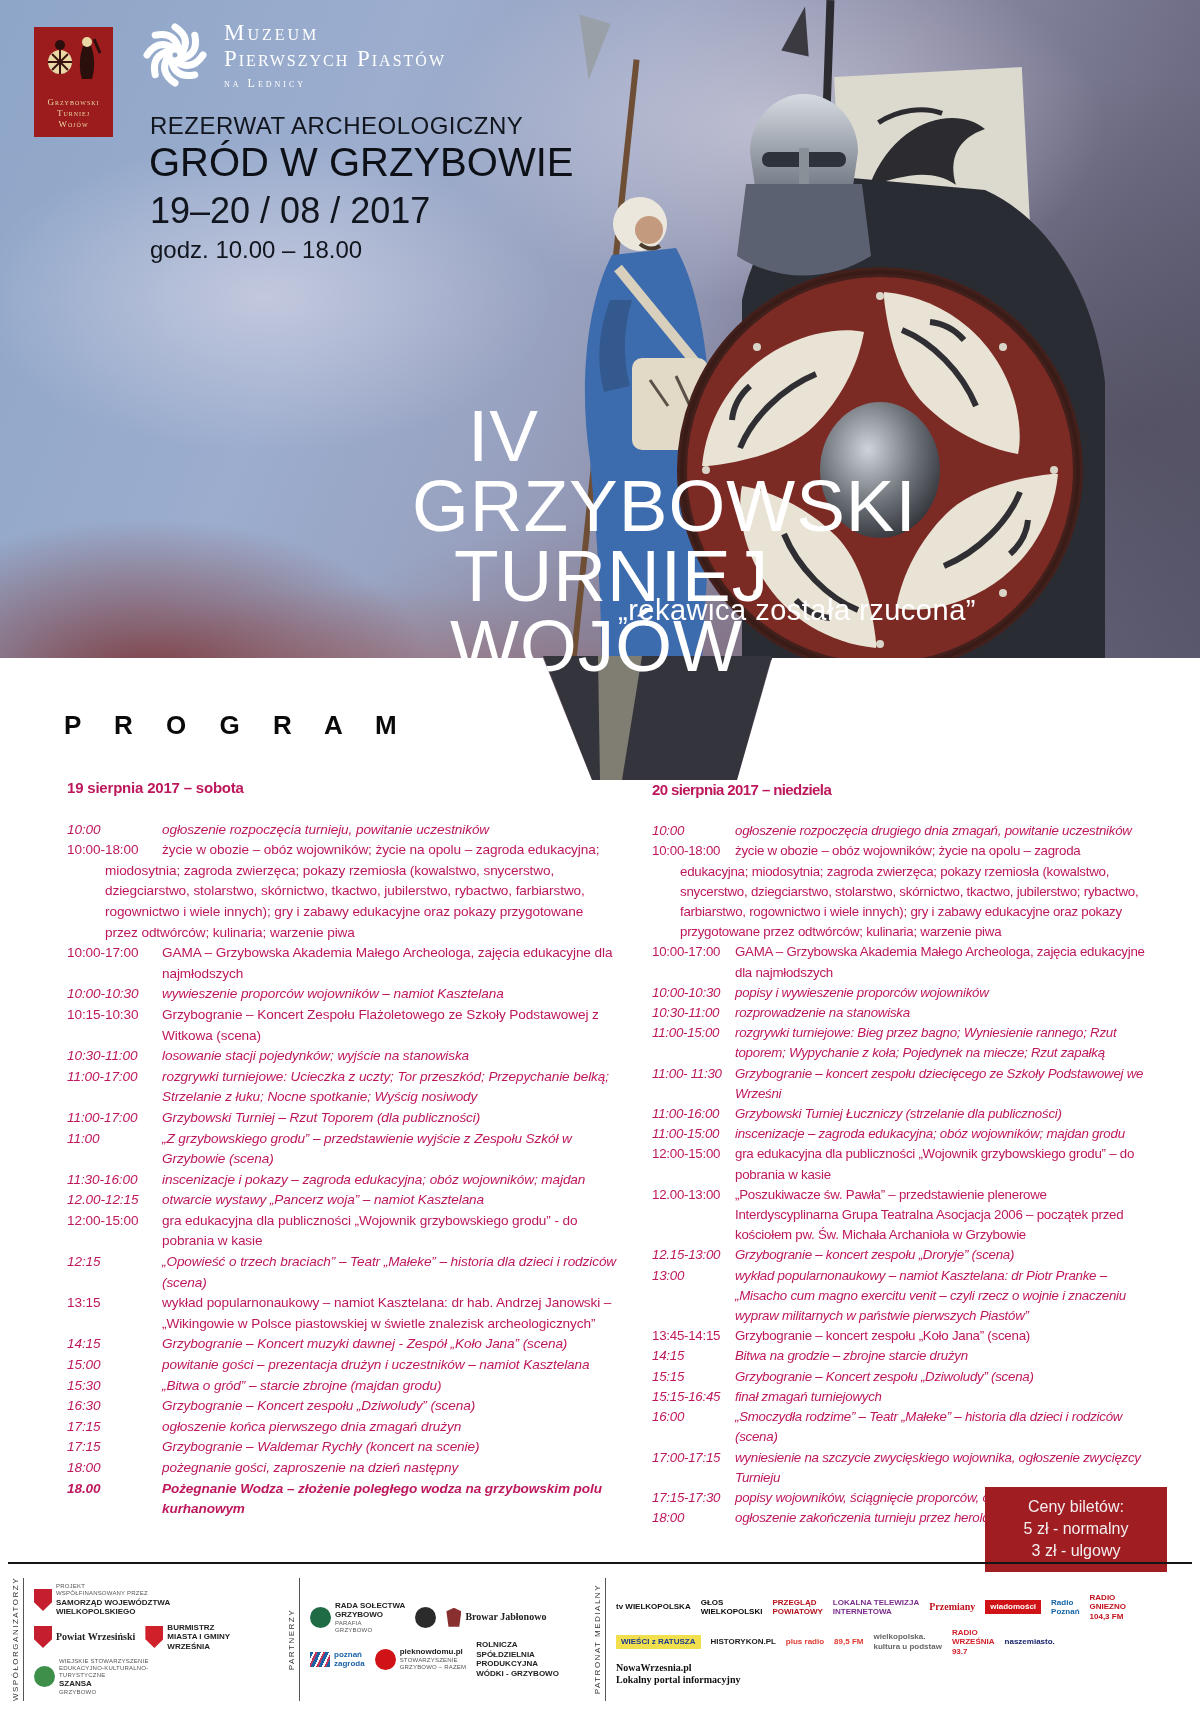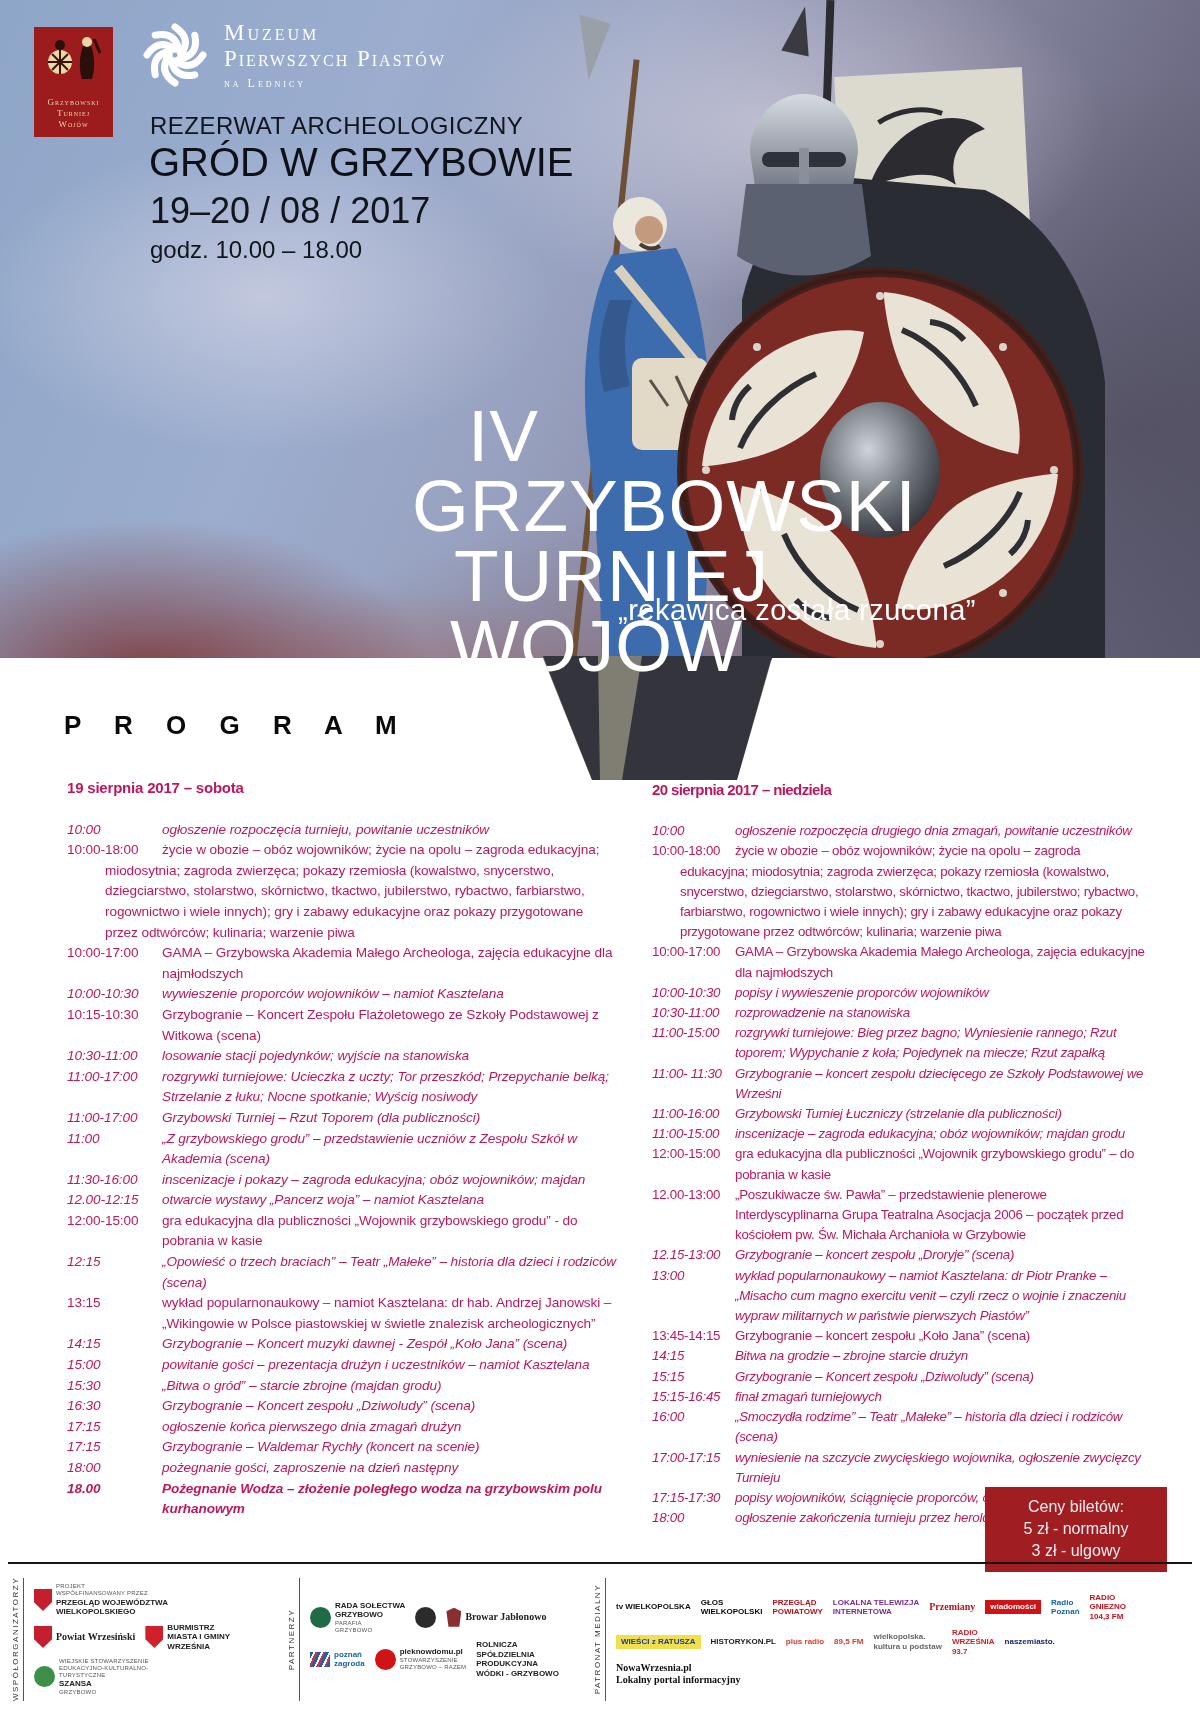--- a/index.html
+++ b/index.html
@@ -215,21 +215,21 @@
     <h3 class="day-date">19 sierpnia 2017 – sobota</h3>
     <div>
         <p class="prow it"><span class="ptime">10:00</span><span class="pdesc">ogłoszenie rozpoczęcia turnieju, powitanie uczestników</span></p>
         <p class="prow hang-sm"><span class="ptime">10:00-18:00</span><span class="pdesc">życie w obozie – obóz wojowników; życie na opolu – zagroda edukacyjna; miodosytnia; zagroda zwierzęca; pokazy rzemiosła (kowalstwo, snycerstwo, dziegciarstwo, stolarstwo, skórnictwo, tkactwo, jubilerstwo, rybactwo, farbiarstwo, rogownictwo i wiele innych); gry i zabawy edukacyjne oraz pokazy przygotowane przez odtwórców; kulinaria; warzenie piwa</span></p>
         <p class="prow"><span class="ptime">10:00-17:00</span><span class="pdesc">GAMA – Grzybowska Akademia Małego Archeologa, zajęcia edukacyjne dla najmłodszych</span></p>
         <p class="prow it"><span class="ptime">10:00-10:30</span><span class="pdesc">wywieszenie proporców wojowników – namiot Kasztelana</span></p>
         <p class="prow"><span class="ptime">10:15-10:30</span><span class="pdesc">Grzybogranie – Koncert Zespołu Flażoletowego ze Szkoły Podstawowej z Witkowa (scena)</span></p>
         <p class="prow it"><span class="ptime">10:30-11:00</span><span class="pdesc">losowanie stacji pojedynków; wyjście na stanowiska</span></p>
         <p class="prow it"><span class="ptime">11:00-17:00</span><span class="pdesc">rozgrywki turniejowe: Ucieczka z uczty; Tor przeszkód; Przepychanie belką; Strzelanie z łuku; Nocne spotkanie; Wyścig nosiwody</span></p>
         <p class="prow it"><span class="ptime">11:00-17:00</span><span class="pdesc">Grzybowski Turniej – Rzut Toporem  (dla publiczności)</span></p>
-        <p class="prow it"><span class="ptime">11:00</span><span class="pdesc">„Z grzybowskiego grodu” – przedstawienie uczniów z Zespołu Szkół w Akademia (scena)</span></p>
+        <p class="prow it"><span class="ptime">11:00</span><span class="pdesc">„Z grzybowskiego grodu” – przedstawienie wyjście z Zespołu Szkół w Grzybowie (scena)</span></p>
         <p class="prow it"><span class="ptime">11:30-16:00</span><span class="pdesc">inscenizacje i pokazy – zagroda edukacyjna; obóz wojowników; majdan</span></p>
         <p class="prow it"><span class="ptime">12.00-12:15</span><span class="pdesc">otwarcie wystawy „Pancerz woja” – namiot Kasztelana</span></p>
         <p class="prow"><span class="ptime">12:00-15:00</span><span class="pdesc">gra edukacyjna dla publiczności „Wojownik grzybowskiego grodu” - do pobrania w kasie</span></p>
         <p class="prow it"><span class="ptime">12:15</span><span class="pdesc">„Opowieść o trzech braciach” – Teatr „Małeke” – historia dla dzieci i rodziców (scena)</span></p>
         <p class="prow"><span class="ptime">13:15</span><span class="pdesc">wykład popularnonaukowy – namiot Kasztelana: dr hab. Andrzej Janowski – „Wikingowie w Polsce piastowskiej w świetle znalezisk archeologicznych”</span></p>
         <p class="prow it"><span class="ptime">14:15</span><span class="pdesc">Grzybogranie – Koncert muzyki dawnej - Zespół „Koło Jana” (scena)</span></p>
         <p class="prow it"><span class="ptime">15:00</span><span class="pdesc">powitanie gości – prezentacja drużyn i uczestników – namiot Kasztelana</span></p>
         <p class="prow it"><span class="ptime">15:30</span><span class="pdesc">„Bitwa o gród” – starcie zbrojne (majdan grodu)</span></p>
         <p class="prow it"><span class="ptime">16:30</span><span class="pdesc">Grzybogranie – Koncert zespołu „Dziwoludy” (scena)</span></p>
         <p class="prow it"><span class="ptime">17:15</span><span class="pdesc">ogłoszenie końca pierwszego dnia zmagań drużyn</span></p>
@@ -275,21 +275,21 @@
   <footer class="pfooter" id="pfooter">
       <div class="fgroup fg-co">
         <div class="flabel">WSPÓŁORGANIZATORZY</div>
         <div class="fsep"></div>
         <div class="fchips">
           <div class="chip">
             <span class="ico shield" style="background: rgb(196, 30, 47);"></span>
             <span class="txt">
               <span class="t-top">PROJEKT</span>
               <span class="t-top">WSPÓŁFINANSOWANY PRZEZ</span>
-              <span class="t-main">PRZEGLĄD WOJEWÓDZTWA</span>
+              <span class="t-main">SAMORZĄD WOJEWÓDZTWA</span>
               <span class="t-main">WIELKOPOLSKIEGO</span>
             </span>
           </div>
           <div class="chip serif">
             <span class="ico shield" style="background: rgb(196, 30, 47);"></span>
             <span class="txt">
               <span class="t-main">Powiat Wrzesiński</span>
             </span>
           </div>
           <div class="chip">

